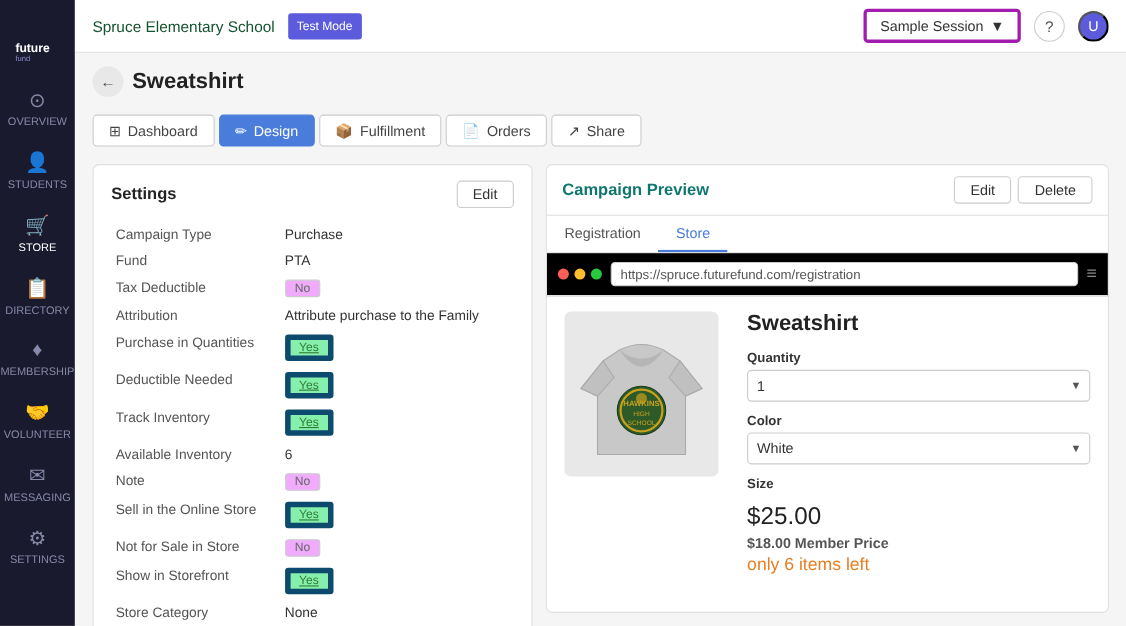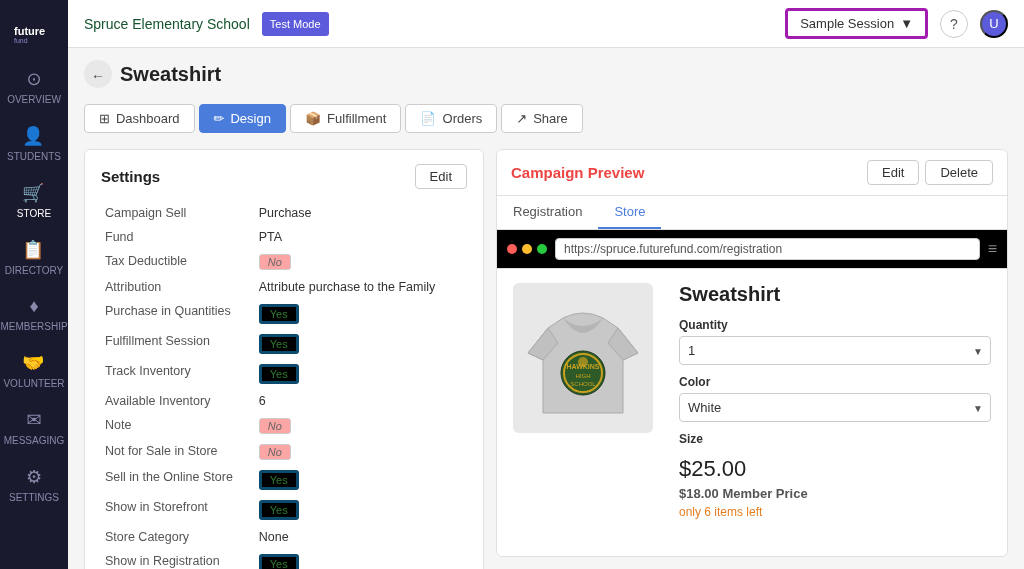--- a/index.html
+++ b/index.html
@@ -5,21 +5,21 @@
     * { box-sizing: border-box; margin: 0; padding: 0; }
     body { font-family: -apple-system, BlinkMacSystemFont, 'Segoe UI', sans-serif; font-size: 13px; background: #f5f5f5; display: flex; height: 569px; overflow: hidden; }
 
     
     .sidebar {
       width: 68px;
       background: #1a1a2e;
       display: flex;
       flex-direction: column;
       align-items: center;
-      padding-top: 10px;
+      padding-top: 22px;
       flex-shrink: 0;
     }
     .sidebar-logo {
       width: 50px;
       height: 40px;
       margin-bottom: 8px;
       display: flex;
       align-items: center;
       justify-content: center;
     }
@@ -205,22 +205,22 @@
       width: 42%;
       font-weight: 500;
     }
     .badge {
       display: inline-block;
       padding: 1px 8px;
       border-radius: 3px;
       font-size: 11px;
       font-weight: 500;
     }
-    .badge-no { background: #fca5a5; color: #666; border: 1px solid #ccc; font-style: italic; }
-    .badge-yes { background: #000000; color: #2e7d32; border: 3px solid #0c4a6e; }
+    .badge-no { background: #f0abfc; color: #666; border: 1px solid #ccc; }
+    .badge-yes { background: #86efac; color: #2e7d32; border: 5px solid #0c4a6e; text-decoration: underline; }
 
     
     .preview-panel {
       flex: 1;
       display: flex;
       flex-direction: column;
       min-width: 0;
     }
     .preview-card {
       background: #fff;
@@ -231,21 +231,21 @@
       display: flex;
       flex-direction: column;
     }
     .preview-header {
       display: flex;
       justify-content: space-between;
       align-items: center;
       padding: 10px 14px;
       border-bottom: 1px solid #e0e0e0;
     }
-    .preview-title { font-size: 15px; font-weight: 600; color: #ef4444; }
+    .preview-title { font-size: 15px; font-weight: 600; color: #0f766e; }
     .preview-actions { display: flex; gap: 6px; }
     .preview-edit-btn {
       background: #fff;
       border: 1px solid #ccc;
       border-radius: 4px;
       padding: 4px 14px;
       cursor: pointer;
       font-size: 13px;
       color: #333;
     }
@@ -322,21 +322,21 @@
       align-items: center;
       justify-content: center;
       overflow: hidden;
     }
     
     .product-info { flex: 1; }
     .product-name { font-size: 20px; font-weight: 600; color: #222; margin-bottom: 12px; }
     .product-price { font-size: 22px; font-weight: 400; color: #222; margin-bottom: 4px; }
     .member-price { font-size: 13px; color: #555; margin-bottom: 4px; }
     .member-price span { font-weight: 600; }
-    .stock-note { font-size: 12px; color: #e67e22; margin-bottom: 12px; }
+    .stock-note { font-size: 16px; color: #e67e22; margin-bottom: 12px; }
 
     .form-group { margin-bottom: 10px; }
     .form-label { font-size: 12px; font-weight: 600; color: #333; margin-bottom: 4px; }
     .form-select {
       width: 100%;
       padding: 6px 28px 6px 8px;
       border: 1px solid #ccc;
       border-radius: 4px;
       font-size: 13px;
       color: #333;
@@ -460,62 +460,62 @@
 
       <div class="settings-panel">
         <div class="panel-card">
           <div class="panel-header">
             <span class="panel-title">Settings</span>
             <button class="edit-btn">Edit</button>
           </div>
           <table class="settings-table">
             <tbody id="settings-rows">
                 <tr>
-                  <td>Campaign Sell</td>
+                  <td>Campaign Type</td>
                   <td>Purchase</td>
                 </tr>
                 <tr>
                   <td>Fund</td>
                   <td>PTA</td>
                 </tr>
                 <tr>
                   <td>Tax Deductible</td>
                   <td><span class="badge badge-no">No</span></td>
                 </tr>
                 <tr>
                   <td>Attribution</td>
                   <td>Attribute purchase to the Family</td>
                 </tr>
                 <tr>
                   <td>Purchase in Quantities</td>
                   <td><span class="badge badge-yes">Yes</span></td>
                 </tr>
                 <tr>
-                  <td>Fulfillment Session</td>
+                  <td>Deductible Needed</td>
                   <td><span class="badge badge-yes">Yes</span></td>
                 </tr>
                 <tr>
                   <td>Track Inventory</td>
                   <td><span class="badge badge-yes">Yes</span></td>
                 </tr>
                 <tr>
                   <td>Available Inventory</td>
                   <td>6</td>
                 </tr>
                 <tr>
                   <td>Note</td>
                   <td><span class="badge badge-no">No</span></td>
                 </tr>
                 <tr>
+                  <td>Sell in the Online Store</td>
+                  <td><span class="badge badge-yes">Yes</span></td>
+                </tr>
+                <tr>
                   <td>Not for Sale in Store</td>
                   <td><span class="badge badge-no">No</span></td>
-                </tr>
-                <tr>
-                  <td>Sell in the Online Store</td>
-                  <td><span class="badge badge-yes">Yes</span></td>
                 </tr>
                 <tr>
                   <td>Show in Storefront</td>
                   <td><span class="badge badge-yes">Yes</span></td>
                 </tr>
                 <tr>
                   <td>Store Category</td>
                   <td>None</td>
                 </tr>
                 <tr>

